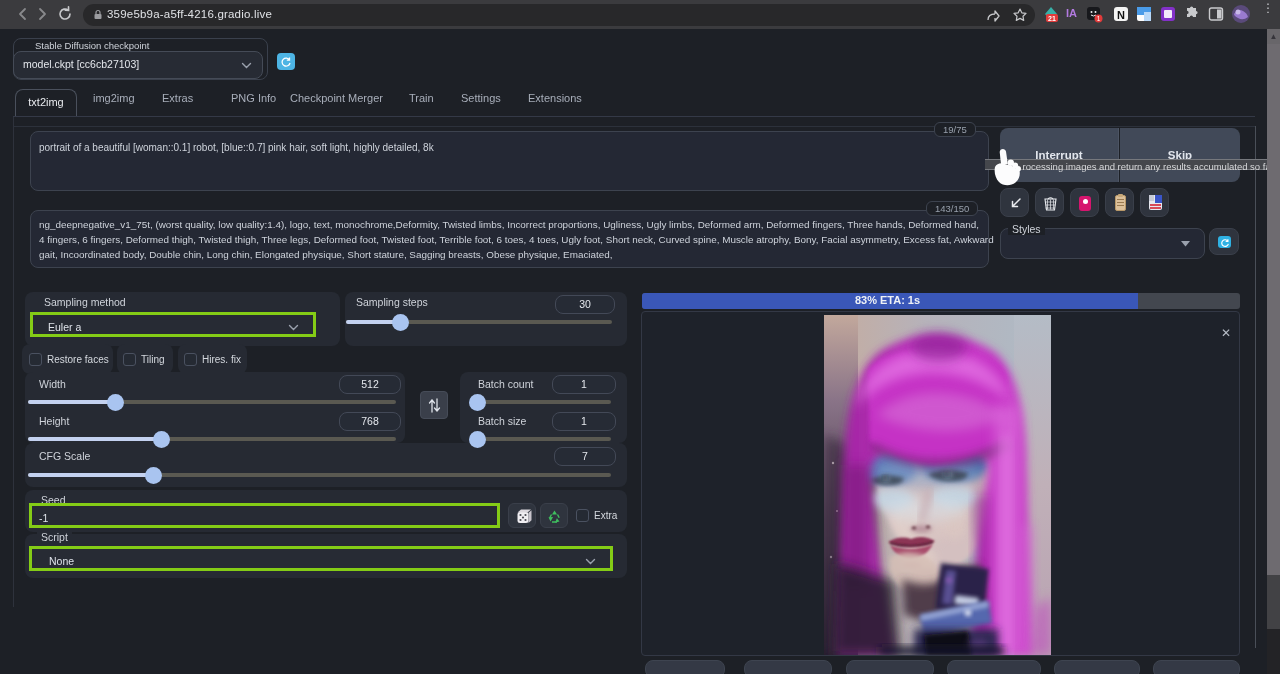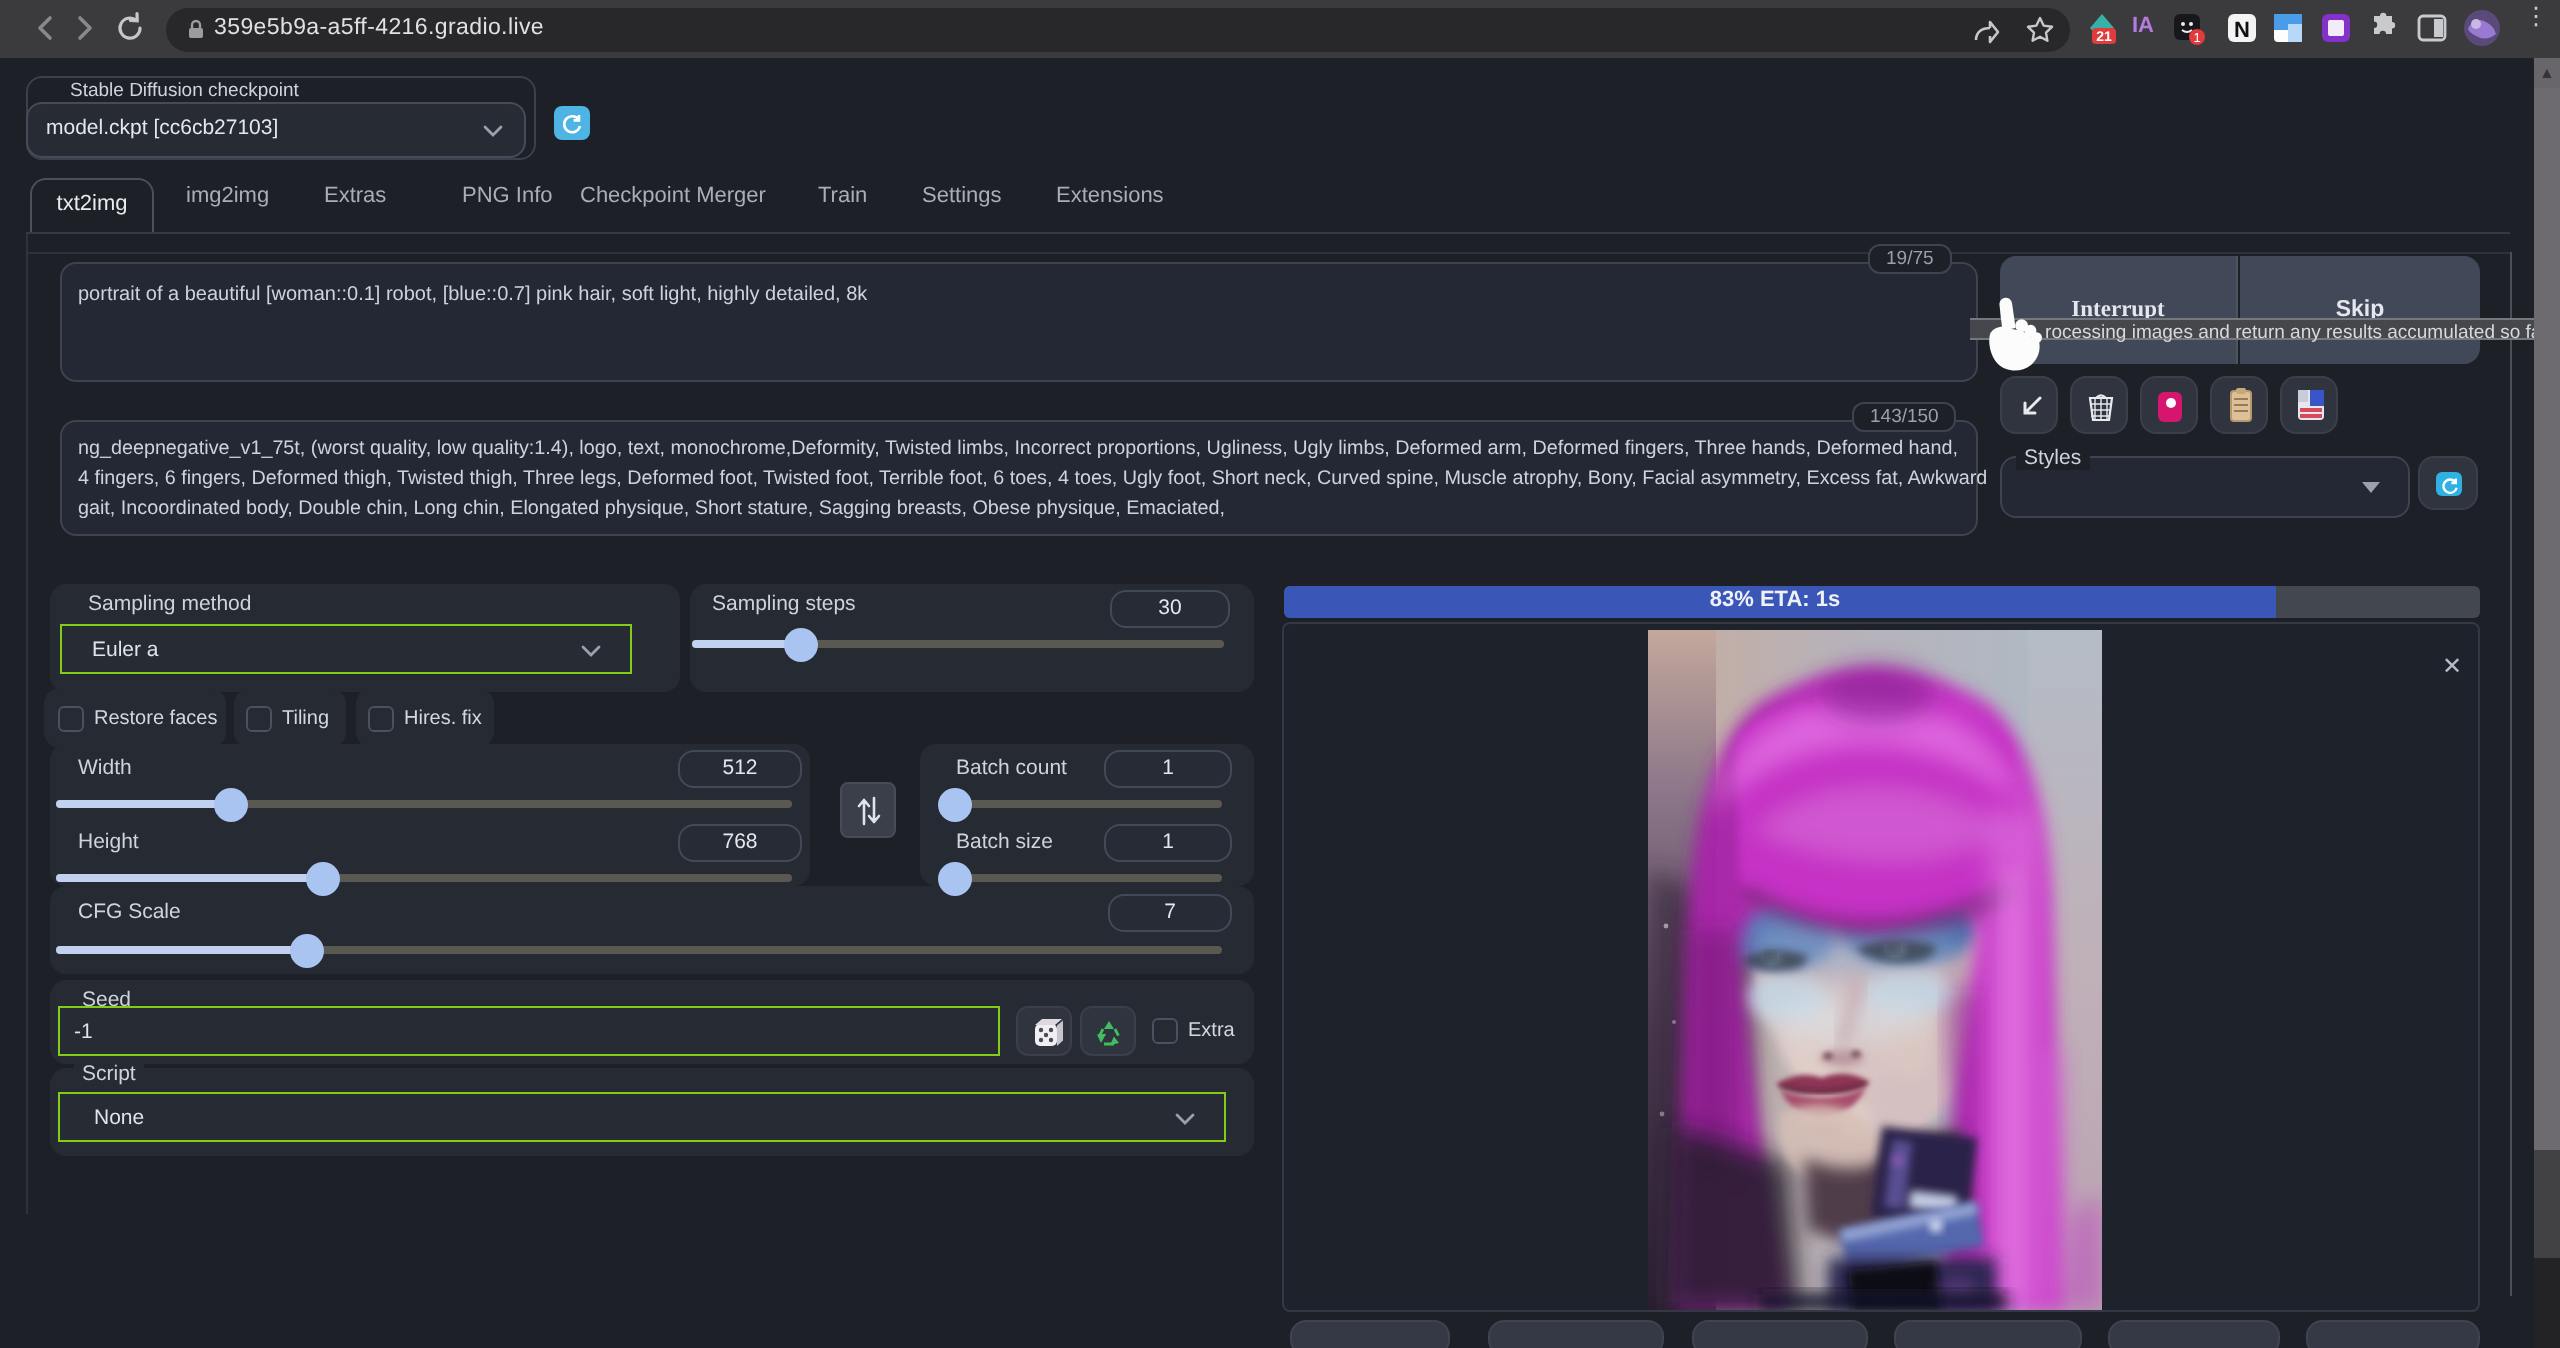--- a/index.html
+++ b/index.html
@@ -46,35 +46,35 @@
   #ta2 { left:30px; top:181px; width:959px; height:58px; }
   .ta .txt { position:absolute; left:8px; font-size:10px; line-height:15px; }
   #negtxt { font-size:9.9px; letter-spacing:0px; }
   .counter { position:absolute; font-size:9.5px; color:#98a0ac; background:#1d2026; padding:1px 8px; border:1px solid #3d434f; border-radius:6px; }
   #c1 { left:934px; top:93px; }
   #c2 { left:926px; top:172px; }
 
   
   #btnrow { position:absolute; left:1000px; top:99px; width:240px; height:54px; }
   .bigbtn { position:absolute; top:0; width:119px; height:54px; background:#414958; color:#e2e6ed; font-size:11.5px; font-weight:600; text-align:center; line-height:54px; }
-  #interrupt { left:0; border-radius:8px 0 0 8px; border-right:1px solid #4d5564;font-family:Liberation Serif, serif; }
+  #interrupt { left:0; border-radius:8px 0 0 8px; border-right:1px solid #4d5564; }
   #skip { left:120px; width:120px; border-radius:0 8px 8px 0; }
   #tooltip { position:absolute; left:985px; top:130px; width:295px; height:11px; background:#45474c; border-top:1px solid #76787d; border-bottom:1px solid #76787d; }
   #tooltip span { position:absolute; right:4px; top:1px; font-size:9.5px; color:#d8d9db; white-space:nowrap; }
   .iconbtn { position:absolute; top:159px; width:29px; height:29px; background:#2f343e; border:1px solid #3a3f4a; border-radius:8px; }
   #styleslab { position:absolute; left:1008px; top:194px; font-size:10.5px; color:#cfd3da; background:#1d2026; padding:0 4px; z-index:3; }
   #stylesbox { position:absolute; left:1000px; top:199px; width:205px; height:31px; background:#242834; border:1px solid #3d434f; border-radius:8px; }
   #stylesrefresh { position:absolute; left:1209px; top:199px; width:30px; height:27px; background:#2f343e; border:1px solid #3a3f4a; border-radius:8px; }
   #stylesrefresh .sq { position:absolute; left:8px; top:7px; width:13px; height:12px; background:#2fb1e3; border-radius:3px; }
 
   
   .panel { position:absolute; background:#262a33; border-radius:8px; }
   .flab { font-size:10.5px; color:#cfd3da; }
   .nbox { position:absolute; background:#262b35; border:1px solid #434957; border-radius:8px; color:#e4e7ec; font-size:10.5px; text-align:center; }
-  .dd { position:absolute; background:#272b34; border:1px solid #84cc16; border-radius:0; color:#dfe3ea; font-size:10.5px; }
+  .dd { position:absolute; background:#272b34; border:3px solid #84cc16; border-radius:0; color:#dfe3ea; font-size:10.5px; }
   .track { position:absolute; height:4px; border-radius:2px; background:#5a5951; }
   .fill { position:absolute; height:4px; border-radius:2px; background:#c3d1f0; }
   .knob { position:absolute; width:17px; height:17px; border-radius:50%; background:#a9c4f0; }
   .cb { position:absolute; width:13px; height:13px; background:#252a33; border:1px solid #4a5160; border-radius:3px; }
   .cblab { position:absolute; font-size:10px; color:#d4d8de; }
 
   
   #progress { position:absolute; left:642px; top:264px; width:598px; height:16px; background:#43474f; border-radius:3px; }
   #progfill { position:absolute; left:0; top:0; width:496px; height:16px; background:#3a57b8; border-radius:3px 0 0 3px; }
   #progtext { position:absolute; left:0; top:1px; width:491px; text-align:center; font-size:11px; font-weight:700; color:#eef1f6; }

